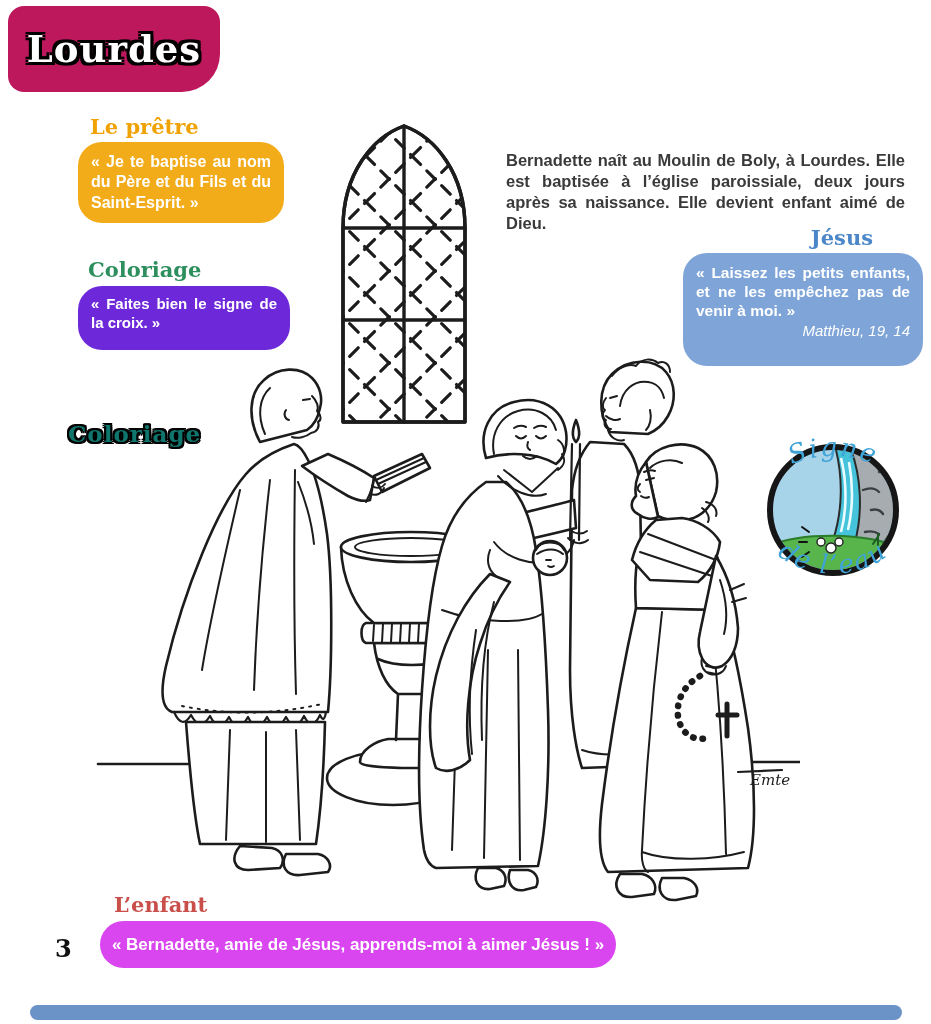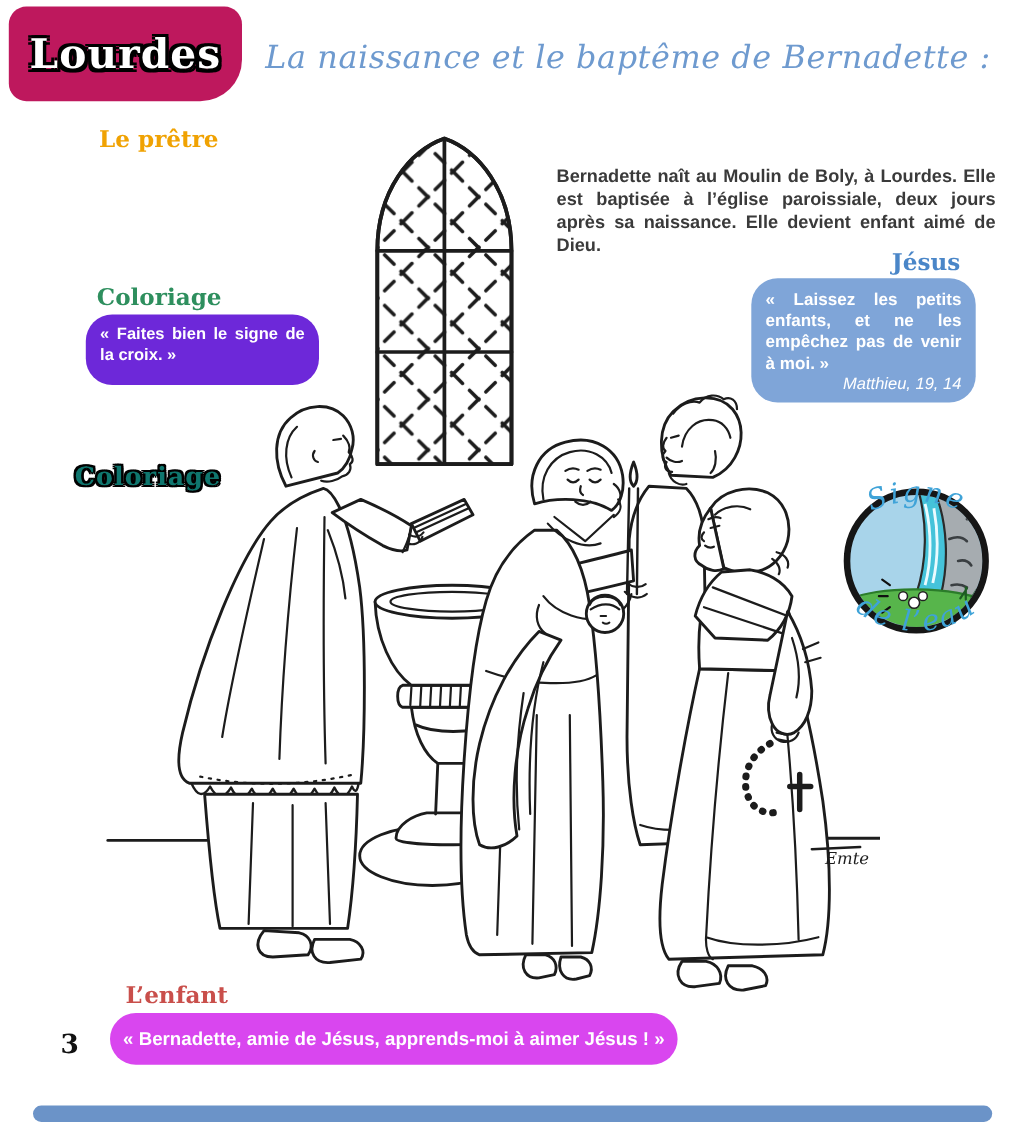--- a/index.html
+++ b/index.html
@@ -22,21 +22,21 @@
   .label-bernadette{left:88px;top:257px;color:#2E8F5E;}
   .label-jesus{left:683px;top:225px;width:190px;text-align:right;color:#4A86C8;}
   .label-enfant{left:114px;top:892px;color:#C94F4B;}
   
   .bubble{box-sizing:border-box;border-radius:24px;color:#fff;font-weight:bold;
           text-align:justify;z-index:4;}
   .bubble-pretre{left:78px;top:142px;width:206px;height:81px;background:#F3AC19;
           padding:10px 13px;font-size:16px;line-height:1.27;}
   .bubble-bernadette{left:78px;top:286px;width:212px;height:64px;background:#6d28d9;
           padding:8px 13px;font-size:15px;line-height:1.27;}
-  .bubble-jesus{left:683px;top:253px;width:204px;height:113px;background:#7FA5D8;
+  .bubble-jesus{left:683px;top:253px;width:240px;height:113px;background:#7FA5D8;
           padding:10px 13px;font-size:15.5px;line-height:1.24;}
   .bubble-jesus .ref{text-align:right;font-weight:normal;font-size:15px;margin-top:1px;font-style:italic;}
   .bubble-enfant{left:100px;top:921px;width:516px;height:47px;background:#d946ef;border-radius:24px;
           display:flex;align-items:center;justify-content:center;text-align:center;
           font-size:17px;white-space:nowrap;padding:0 14px;}
   
   .intro{left:506px;top:131px;width:399px;font-size:16.5px;font-weight:bold;line-height:1.27;
          color:#3A3A3A;text-align:justify;z-index:3;margin-top:19px;}
   
   .outlined{font-family:"DejaVu Serif","Liberation Serif",serif;font-weight:bold;color:#0f766e;
@@ -52,24 +52,26 @@
 </style>
 </head>
 <body>
 
 <div class="page">
 
   <div class="abs banner">
     <span>Lourdes</span>
   </div>
   <div class="abs title">
-    <div>La naissance et le baptême de Bernadette :</div>
   </div>
 
   <div class="abs label label-pretre">Le prêtre</div>
+  <div class="abs bubble bubble-pretre">
+    <span>« Je te baptise au nom du Père et du Fils et du Saint-Esprit. »</span>
+  </div>
 
   <div class="abs label label-bernadette">Coloriage</div>
   <div class="abs bubble bubble-bernadette">
     <span>« Faites bien le signe de la croix. »</span>
   </div>
 
   <div class="abs intro">Bernadette naît au Moulin de Boly, à Lourdes. Elle est baptisée à l’église paroissiale, deux jours après sa naissance. Elle devient enfant aimé de Dieu.</div>
 
   <div class="abs label label-jesus">Jésus</div>
   <div class="abs bubble bubble-jesus">

